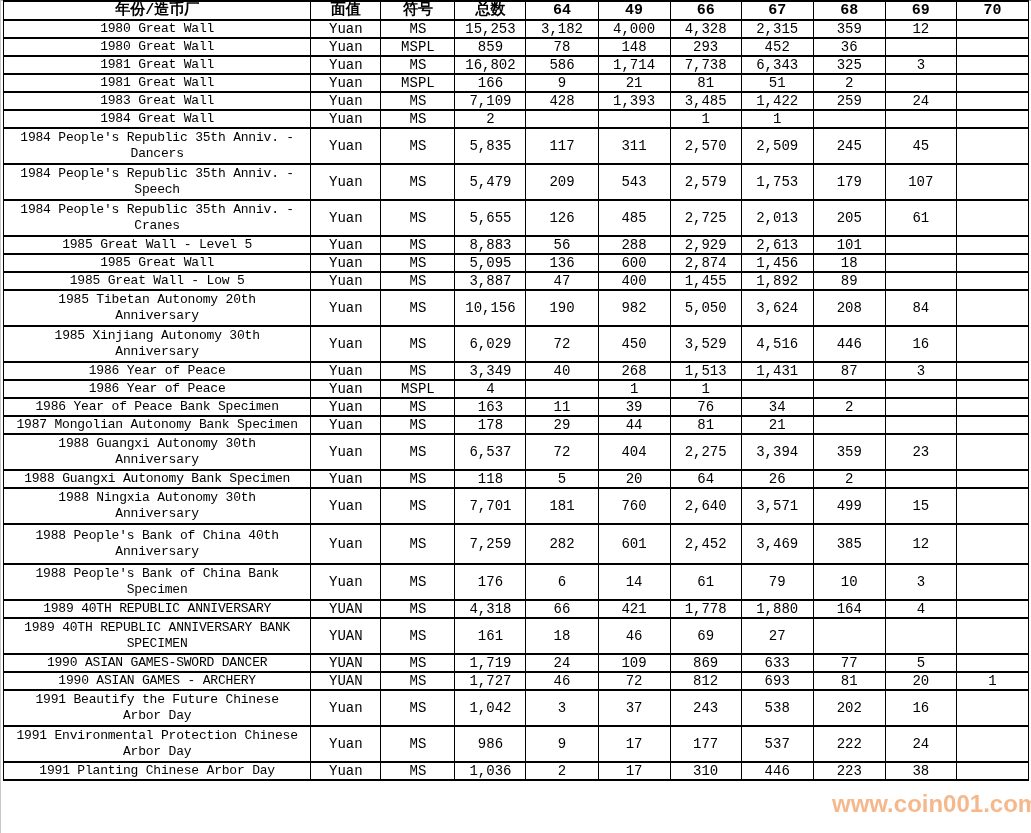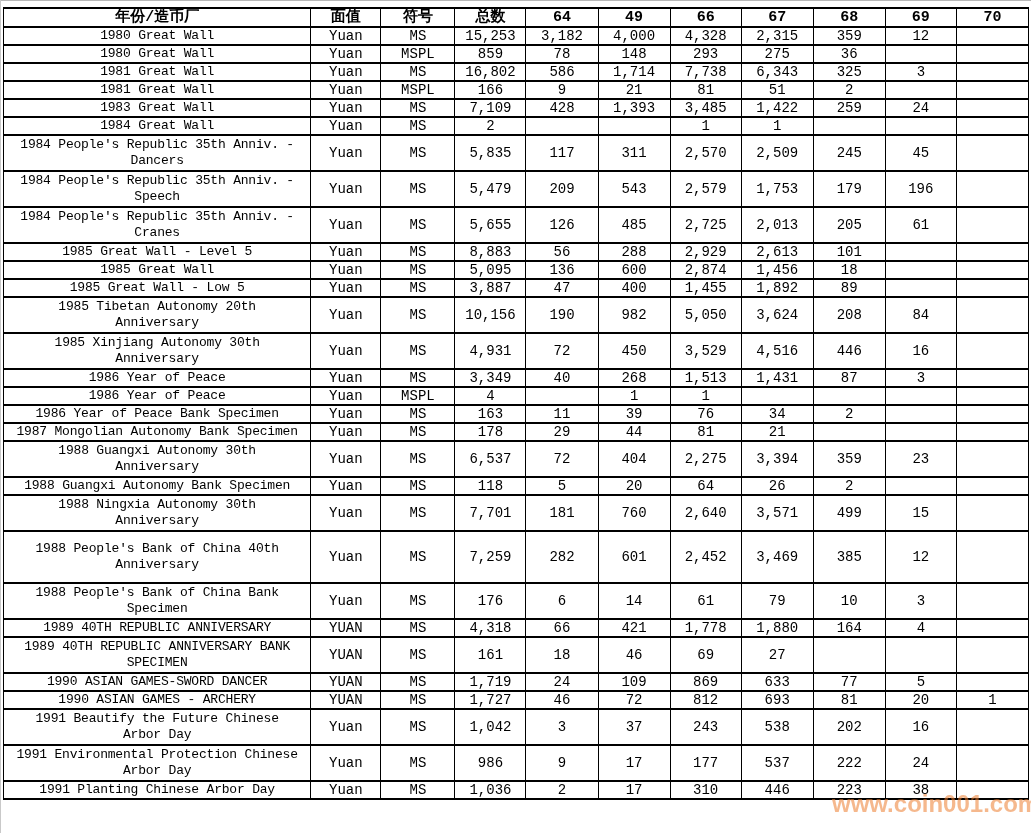--- a/index.html
+++ b/index.html
@@ -7,21 +7,21 @@
     width:1031px;height:833px;
     background:#ffffff;
     position:relative;
     overflow:hidden;
     font-family:"Liberation Mono","DejaVu Sans Mono",monospace;
     color:#000;
   }
   .edge-top{position:absolute;top:0;left:0;width:1031px;height:1px;background:#b8b8b8;}
   .edge-left{position:absolute;top:0;left:0;width:1px;height:833px;background:#c9c9c9;}
   table.pop{
-    position:absolute;left:3px;top:7px;
+    position:absolute;left:3px;top:0;
     width:1026px;
     border-collapse:collapse;
     table-layout:fixed;
     padding-left:32px;
   }
   th,td{
     border-left:1px solid #000;
     border-right:1px solid #000;
     border-top:2px solid #000;
     border-bottom:2px solid #000;
@@ -112,21 +112,21 @@
         <td class="val-cell"></td>
       </tr>
       <tr style="height: 18px;">
         <td class="name-cell">1980 Great Wall</td>
         <td class="val-cell">Yuan</td>
         <td class="val-cell">MSPL</td>
         <td class="val-cell">859</td>
         <td class="val-cell">78</td>
         <td class="val-cell">148</td>
         <td class="val-cell">293</td>
-        <td class="val-cell">275</td>
+        <td class="val-cell">452</td>
         <td class="val-cell">36</td>
         <td class="val-cell"></td>
         <td class="val-cell"></td>
       </tr>
       <tr style="height: 18px;">
         <td class="name-cell">1981 Great Wall</td>
         <td class="val-cell">Yuan</td>
         <td class="val-cell">MS</td>
         <td class="val-cell">16,802</td>
         <td class="val-cell">586</td>
@@ -194,21 +194,21 @@
         <td class="name-cell">1984 People's Republic 35th Anniv. -
 Speech</td>
         <td class="val-cell">Yuan</td>
         <td class="val-cell">MS</td>
         <td class="val-cell">5,479</td>
         <td class="val-cell">209</td>
         <td class="val-cell">543</td>
         <td class="val-cell">2,579</td>
         <td class="val-cell">1,753</td>
         <td class="val-cell">179</td>
-        <td class="val-cell">196</td>
+        <td class="val-cell">107</td>
         <td class="val-cell"></td>
       </tr>
       <tr style="height: 36px;">
         <td class="name-cell">1984 People's Republic 35th Anniv. -
 Cranes</td>
         <td class="val-cell">Yuan</td>
         <td class="val-cell">MS</td>
         <td class="val-cell">5,655</td>
         <td class="val-cell">126</td>
         <td class="val-cell">485</td>
@@ -269,21 +269,21 @@
         <td class="val-cell">3,624</td>
         <td class="val-cell">208</td>
         <td class="val-cell">84</td>
         <td class="val-cell"></td>
       </tr>
       <tr style="height: 36px;">
         <td class="name-cell">1985 Xinjiang Autonomy 30th
 Anniversary</td>
         <td class="val-cell">Yuan</td>
         <td class="val-cell">MS</td>
-        <td class="val-cell">4,931</td>
+        <td class="val-cell">6,029</td>
         <td class="val-cell">72</td>
         <td class="val-cell">450</td>
         <td class="val-cell">3,529</td>
         <td class="val-cell">4,516</td>
         <td class="val-cell">446</td>
         <td class="val-cell">16</td>
         <td class="val-cell"></td>
       </tr>
       <tr style="height: 18px;">
         <td class="name-cell">1986 Year of Peace</td>
@@ -371,21 +371,21 @@
         <td class="val-cell">MS</td>
         <td class="val-cell">7,701</td>
         <td class="val-cell">181</td>
         <td class="val-cell">760</td>
         <td class="val-cell">2,640</td>
         <td class="val-cell">3,571</td>
         <td class="val-cell">499</td>
         <td class="val-cell">15</td>
         <td class="val-cell"></td>
       </tr>
-      <tr style="height: 52px;">
+      <tr style="height: 40px;">
         <td class="name-cell">1988 People's Bank of China 40th
 Anniversary</td>
         <td class="val-cell">Yuan</td>
         <td class="val-cell">MS</td>
         <td class="val-cell">7,259</td>
         <td class="val-cell">282</td>
         <td class="val-cell">601</td>
         <td class="val-cell">2,452</td>
         <td class="val-cell">3,469</td>
         <td class="val-cell">385</td>

